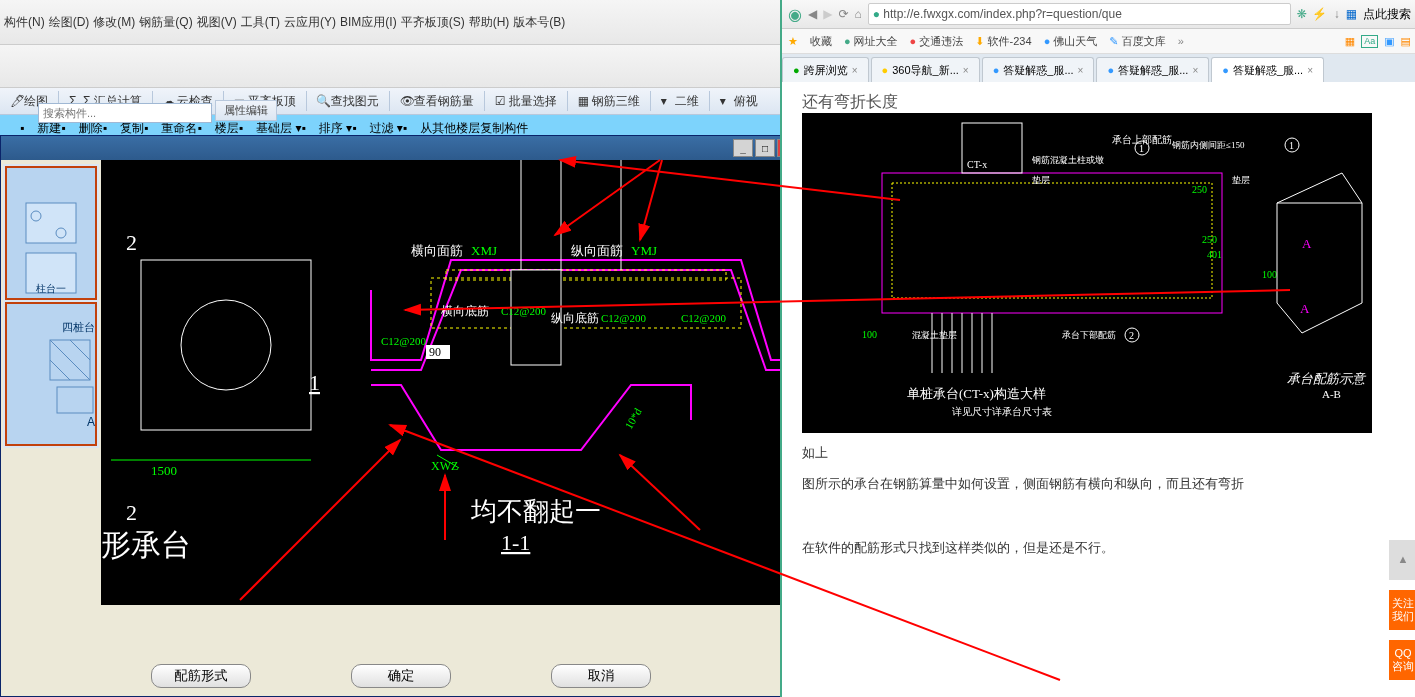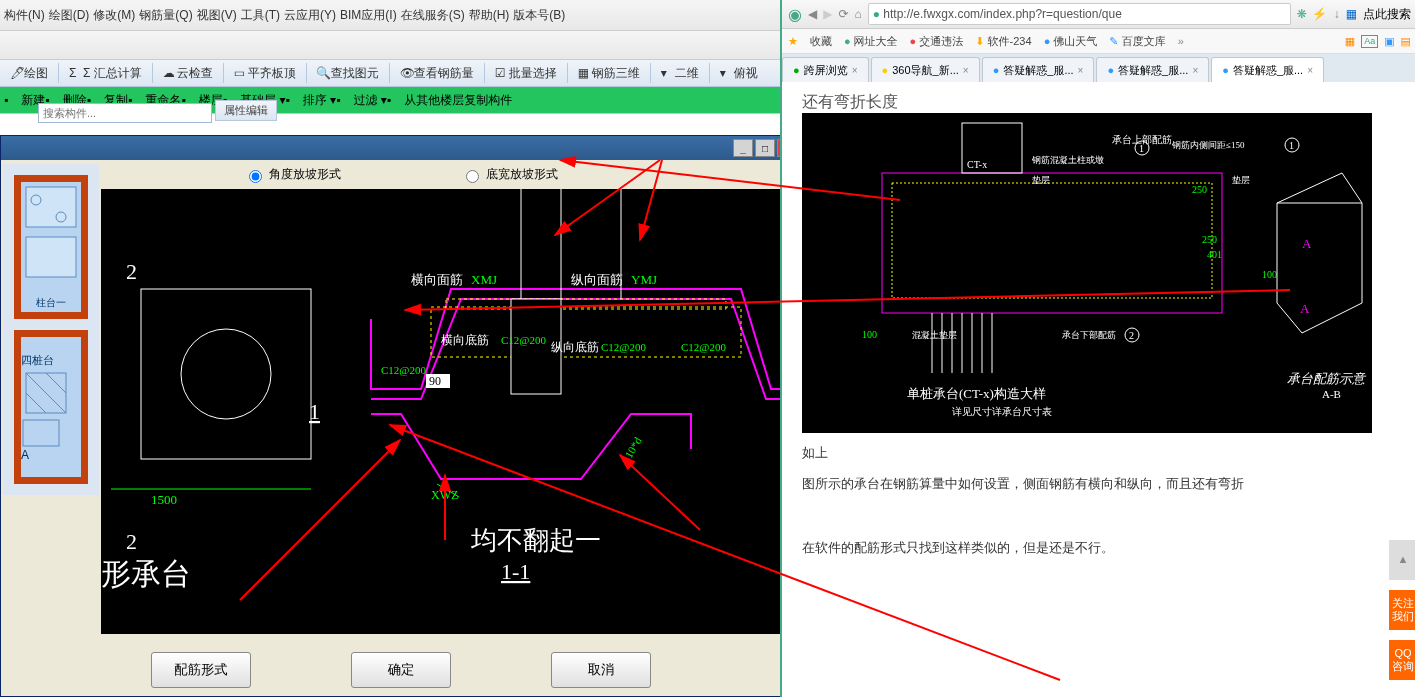--- a/index.html
+++ b/index.html
@@ -1,35 +1,35 @@
 <!DOCTYPE html>
 <html><head>
 <meta charset="utf-8">
 <style>
 body{margin:0;font-family:"Microsoft YaHei",SimSun,sans-serif;font-size:12px;background:#fff;overflow:hidden;width:1415px;height:697px;position:relative}
-.topbar{background:linear-gradient(#f5f5f5,#e8e8e8);height:22px;display:flex;align-items:center;padding:4px 4px;border-bottom:1px solid #ccc}
+.topbar{background:linear-gradient(#f5f5f5,#e8e8e8);height:22px;display:flex;align-items:center;padding:11px 4px;border-bottom:1px solid #ccc}
 .topbar span{margin-right:4px;color:#333}
 .topbar .right{margin-left:auto;display:flex;align-items:center;gap:4px}
 .toolbar{background:linear-gradient(#f0f4fa,#dce6f2);height:26px;display:flex;align-items:center;padding:0 4px;border-bottom:1px solid #b8c8dc}
 .toolbar .btn{display:inline-flex;align-items:center;padding:0 6px;height:22px;color:#333}
-.toolbar2{background:#22c55e;height:26px;display:flex;align-items:center;padding:0 4px;border-bottom:1px solid #b8c8dc}
+.toolbar2{background:#7dd3fc;height:26px;display:flex;align-items:center;padding:0 20px;border-bottom:1px solid #b8c8dc}
 .sep{width:1px;height:20px;background:#b8c8dc;margin:0 4px}
 .search{position:absolute;left:38px;top:103px;width:164px;height:18px;border:1px solid #a0b8d4;font-size:11px;padding:0 4px;color:#888}
 .propbar{position:absolute;left:215px;top:100px;background:linear-gradient(#f0f4fa,#dce6f2);border:1px solid #b8c8dc;padding:2px 8px;font-size:11px;color:#444}
 .dialog{position:absolute;left:0;top:135px;width:800px;height:560px;background:#ece9d8;border:1px solid #0a246a}
 .titlebar{height:24px;background:linear-gradient(#3a6ea5,#2d5a8c);display:flex;justify-content:flex-end;align-items:center;padding:0 4px}
 .winbtn{width:18px;height:16px;background:#d4d4d4;border:1px solid #888;margin-left:2px;display:flex;align-items:center;justify-content:center;font-size:10px;font-weight:bold}
 .winbtn.close{background:#e04040;color:#fff}
 .radios{display:flex;justify-content:center;gap:120px;padding:6px;background:#ece9d8}
 .radios label{display:flex;align-items:center;gap:4px}
 .canvas{background:#000;width:692px;height:445px;margin-left:100px;position:relative;color:#fff;font-family:SimSun}
 .thumbcol{position:absolute;left:2px;top:28px;width:96px;background:#dce6f2}
-.thumbcol .t{background:#b8d4f0;border:7px solid #c2410c;margin:11px;position:relative;display:flex;align-items:flex-start;justify-content:center}
+.thumbcol .t{background:#b8d4f0;border:2px solid #c2410c;margin:2px;position:relative;display:flex;align-items:flex-end;justify-content:center}
 .dlgbtns{position:absolute;bottom:8px;width:100%;display:flex;justify-content:center;gap:100px}
-.dlgbtns button{width:100px;height:36px;background:linear-gradient(#fff,#e0e0e0);border:1px solid #888;border-radius:3px}
+.dlgbtns button{width:100px;height:24px;background:linear-gradient(#fff,#e0e0e0);border:1px solid #888;border-radius:10px}
 .browser{position:absolute;left:780px;top:0;width:635px;height:697px;background:#fff;border-left:2px solid #4a8}
 .addrbar{height:28px;background:linear-gradient(#f8f8f8,#e8e8e8);display:flex;align-items:center;padding:0 6px;gap:6px;border-bottom:1px solid #ccc}
 .addr{flex:1;height:20px;border:1px solid #ccc;border-radius:2px;padding:0 4px;display:flex;align-items:center;color:#555;background:#fff}
 .favbar{height:24px;background:#f8f8f8;display:flex;align-items:center;padding:0 6px;gap:12px;border-bottom:1px solid #ddd;font-size:11px;color:#444}
 .tabs{height:28px;background:#e0e8f0;display:flex;align-items:flex-end}
 .tab{height:24px;padding:0 10px;background:#f0f4f8;border:1px solid #c0c8d0;border-bottom:none;display:flex;align-items:center;gap:4px;font-size:11px;margin-right:2px;border-radius:3px 3px 0 0}
 .tab.active{background:#fff}
 .tab .x{color:#888;font-size:10px}
 .content{padding:10px 20px}
 .qtitle{color:#555;font-size:16px;}
@@ -47,21 +47,21 @@
 
 <div class="topbar" id="menuItems">
     <span>构件(N)</span>
     <span>绘图(D)</span>
     <span>修改(M)</span>
     <span>钢筋量(Q)</span>
     <span>视图(V)</span>
     <span>工具(T)</span>
     <span>云应用(Y)</span>
     <span>BIM应用(I)</span>
-    <span>在线服务(S)</span>
+    <span>平齐板顶(S)</span>
     <span>帮助(H)</span>
     <span>版本号(B)</span>
     <div class="right">
       <span style="color:#888">👤</span>
       <span>广小二</span>
     </div>
   </div>
 <div class="topbar" style="justify-content:flex-end;height:20px">
   <div class="userinfo">
     <span>登录</span>
@@ -106,30 +106,20 @@
   </div>
 
 <input class="search" placeholder="搜索构件..." style="">
 <div class="propbar">属性编辑</div>
 
 <div class="dialog">
   <div class="titlebar">
     <div class="winbtn">_</div>
     <div class="winbtn">□</div>
     <div class="winbtn close">✕</div>
-  </div>
-  <div class="radios">
-    <label>
-        <input type="radio" checked="" style="">
-        <span>角度放坡形式</span>
-      </label>
-    <label>
-        <input type="radio" style="">
-        <span>底宽放坡形式</span>
-      </label>
   </div>
 
   <div class="thumbcol">
     <div class="t" style="height:130px">
       <svg width="60" height="100">
           <rect x="5" y="5" width="50" height="40" fill="#d0e4f8" stroke="#5a8cc0"></rect>
           <circle cx="15" cy="18" r="5" fill="none" stroke="#5a8cc0"></circle>
           <circle cx="40" cy="35" r="5" fill="none" stroke="#5a8cc0"></circle>
           <rect x="5" y="55" width="50" height="40" fill="#d0e4f8" stroke="#5a8cc0"></rect>
         </svg>

